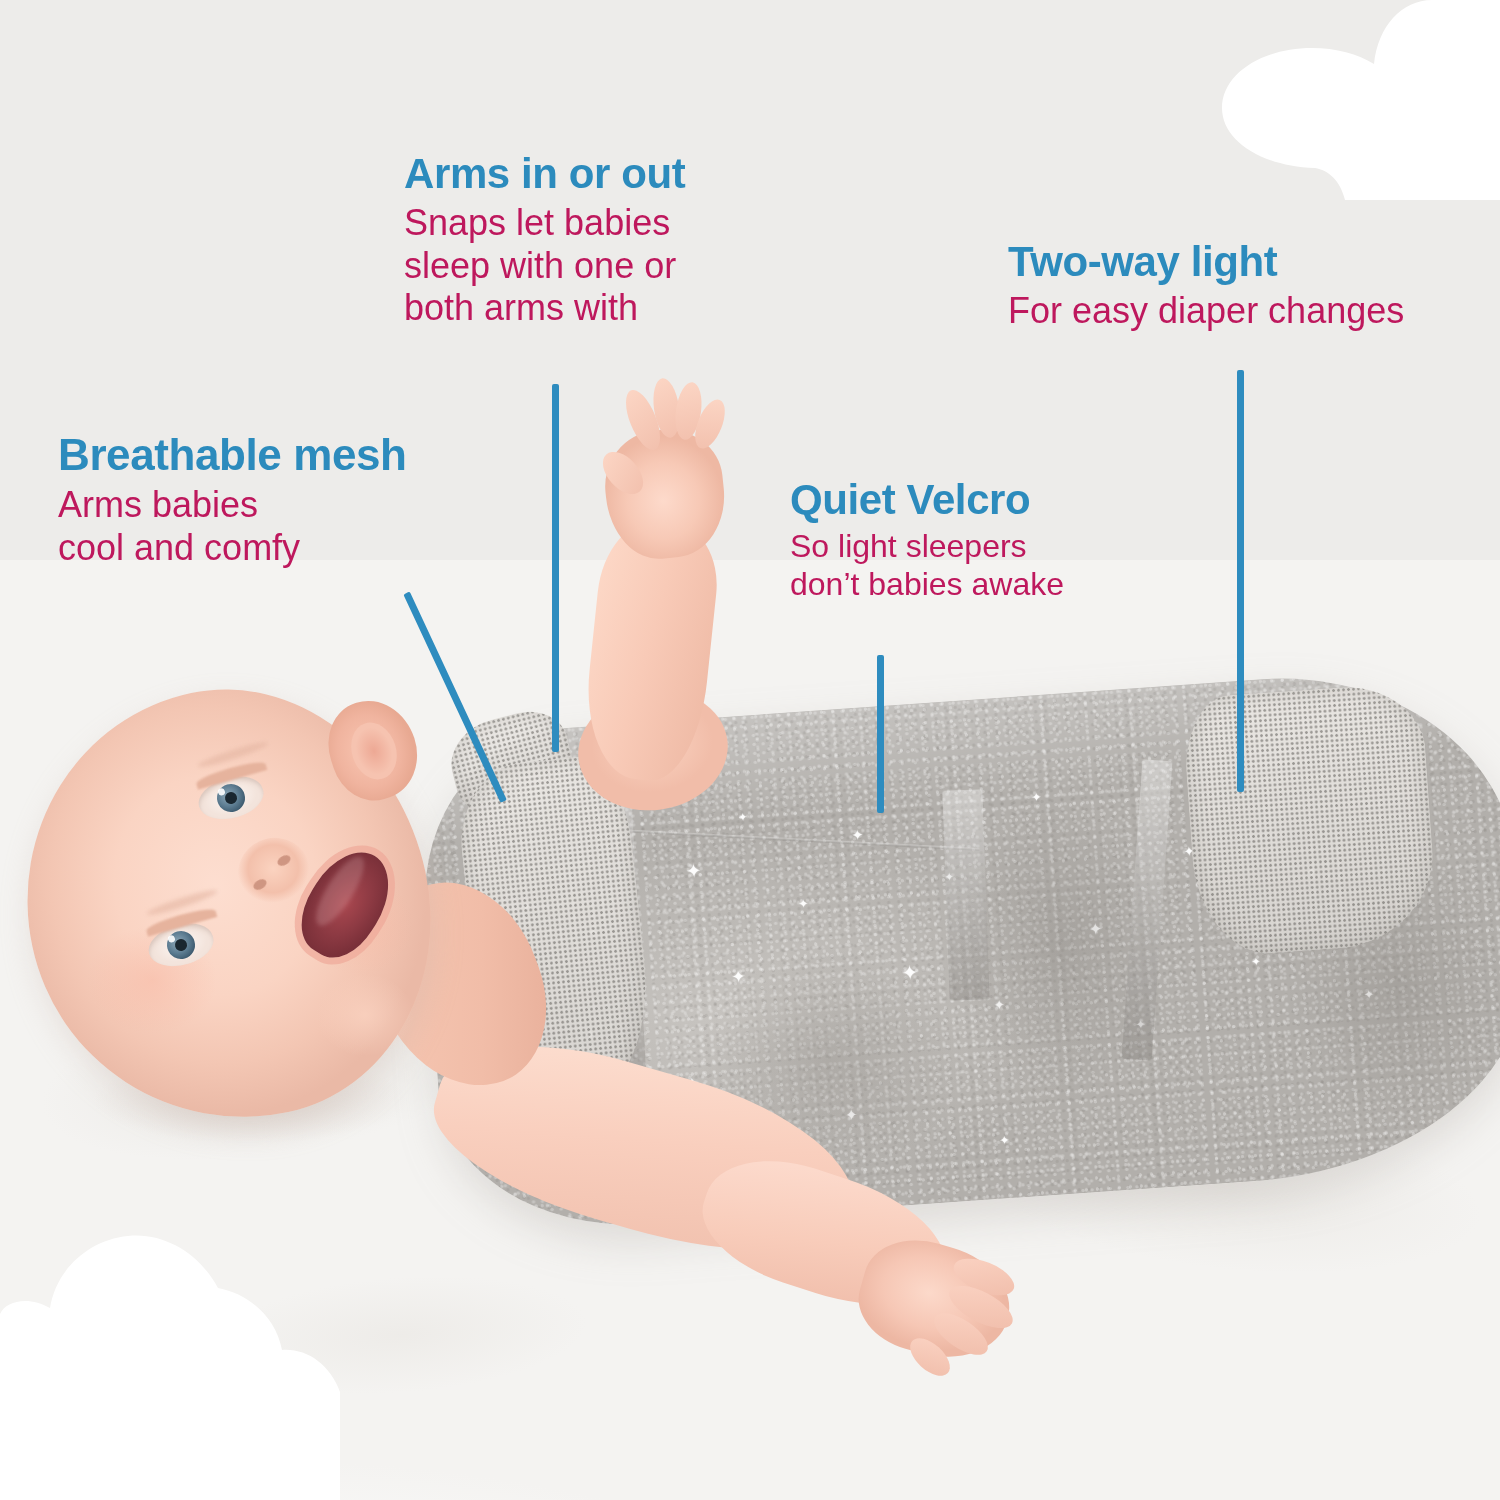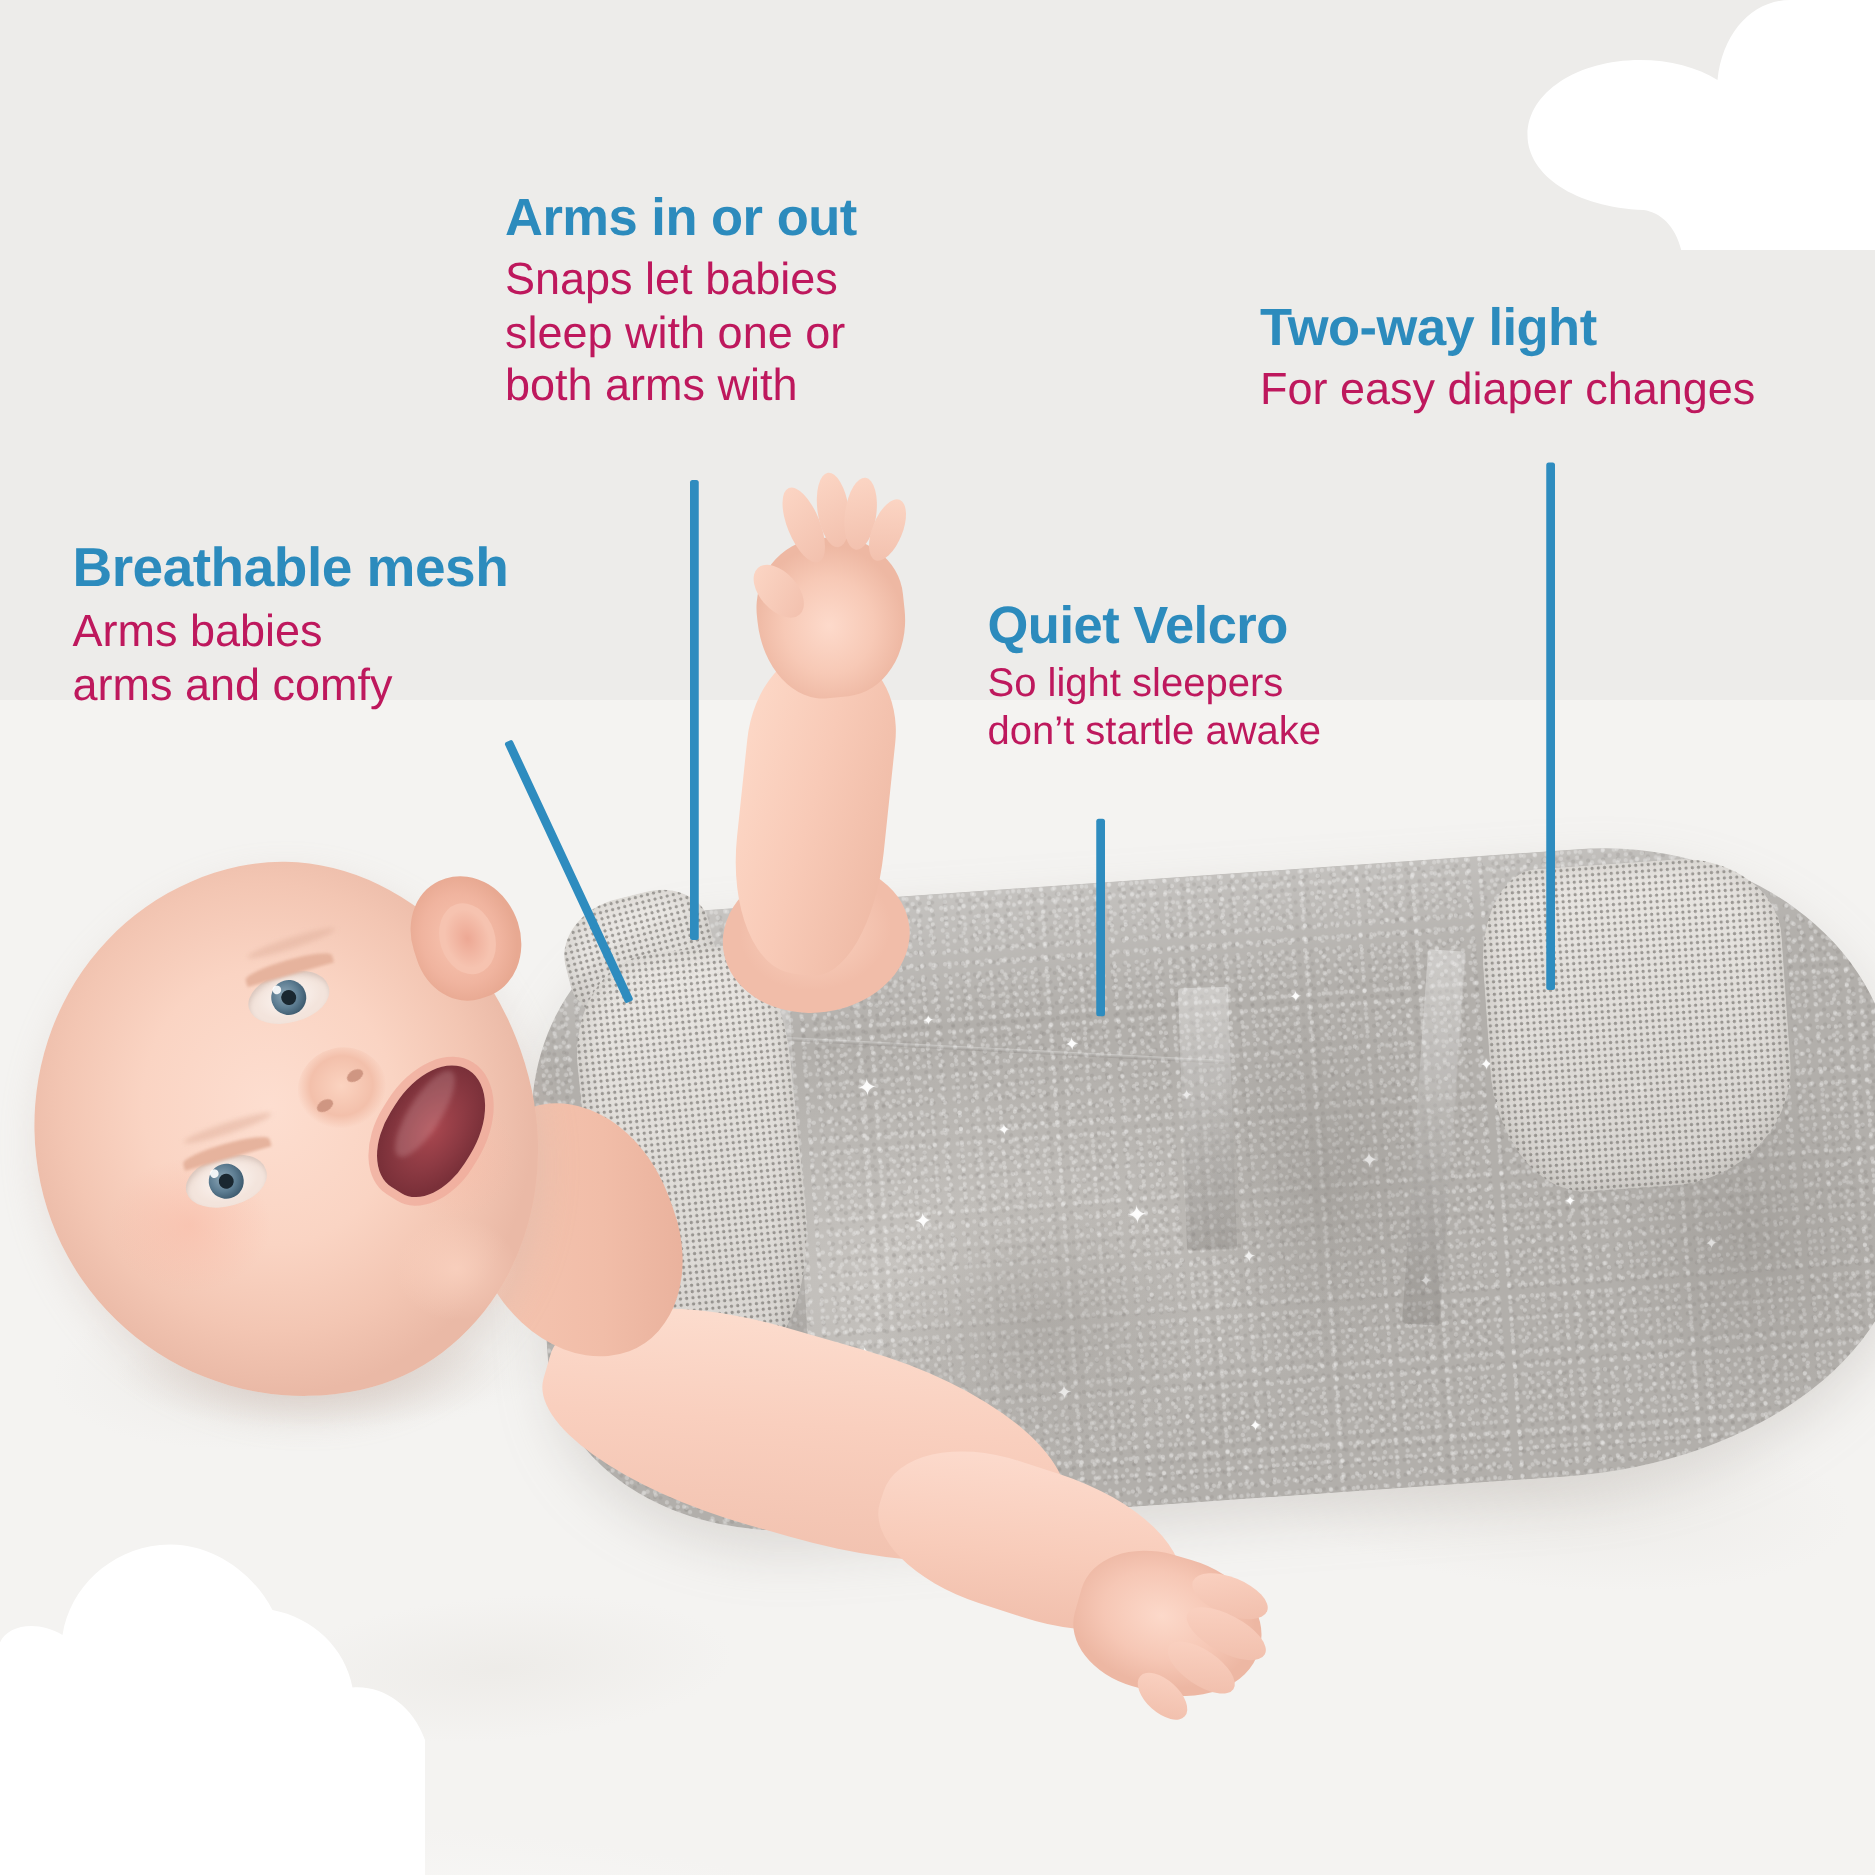--- a/index.html
+++ b/index.html
@@ -385,25 +385,25 @@
     <p class="c-title">Two-way light</p>
     <p class="c-body">
       <span>For easy diaper changes</span>
     </p>
   </div>
 
   <div class="callout" id="c-mesh">
     <p class="c-title">Breathable mesh</p>
     <p class="c-body">
       <span>Arms babies</span>
-      <span>arms and comfy</span>
+      <span>cool and comfy</span>
     </p>
   </div>
 
   <div class="callout" id="c-velcro">
     <p class="c-title">Quiet Velcro</p>
     <p class="c-body">
       <span>So light sleepers</span>
-      <span>don’t startle awake</span>
+      <span>don’t babies awake</span>
     </p>
   </div>
 
 </div>
 
 </body></html>

